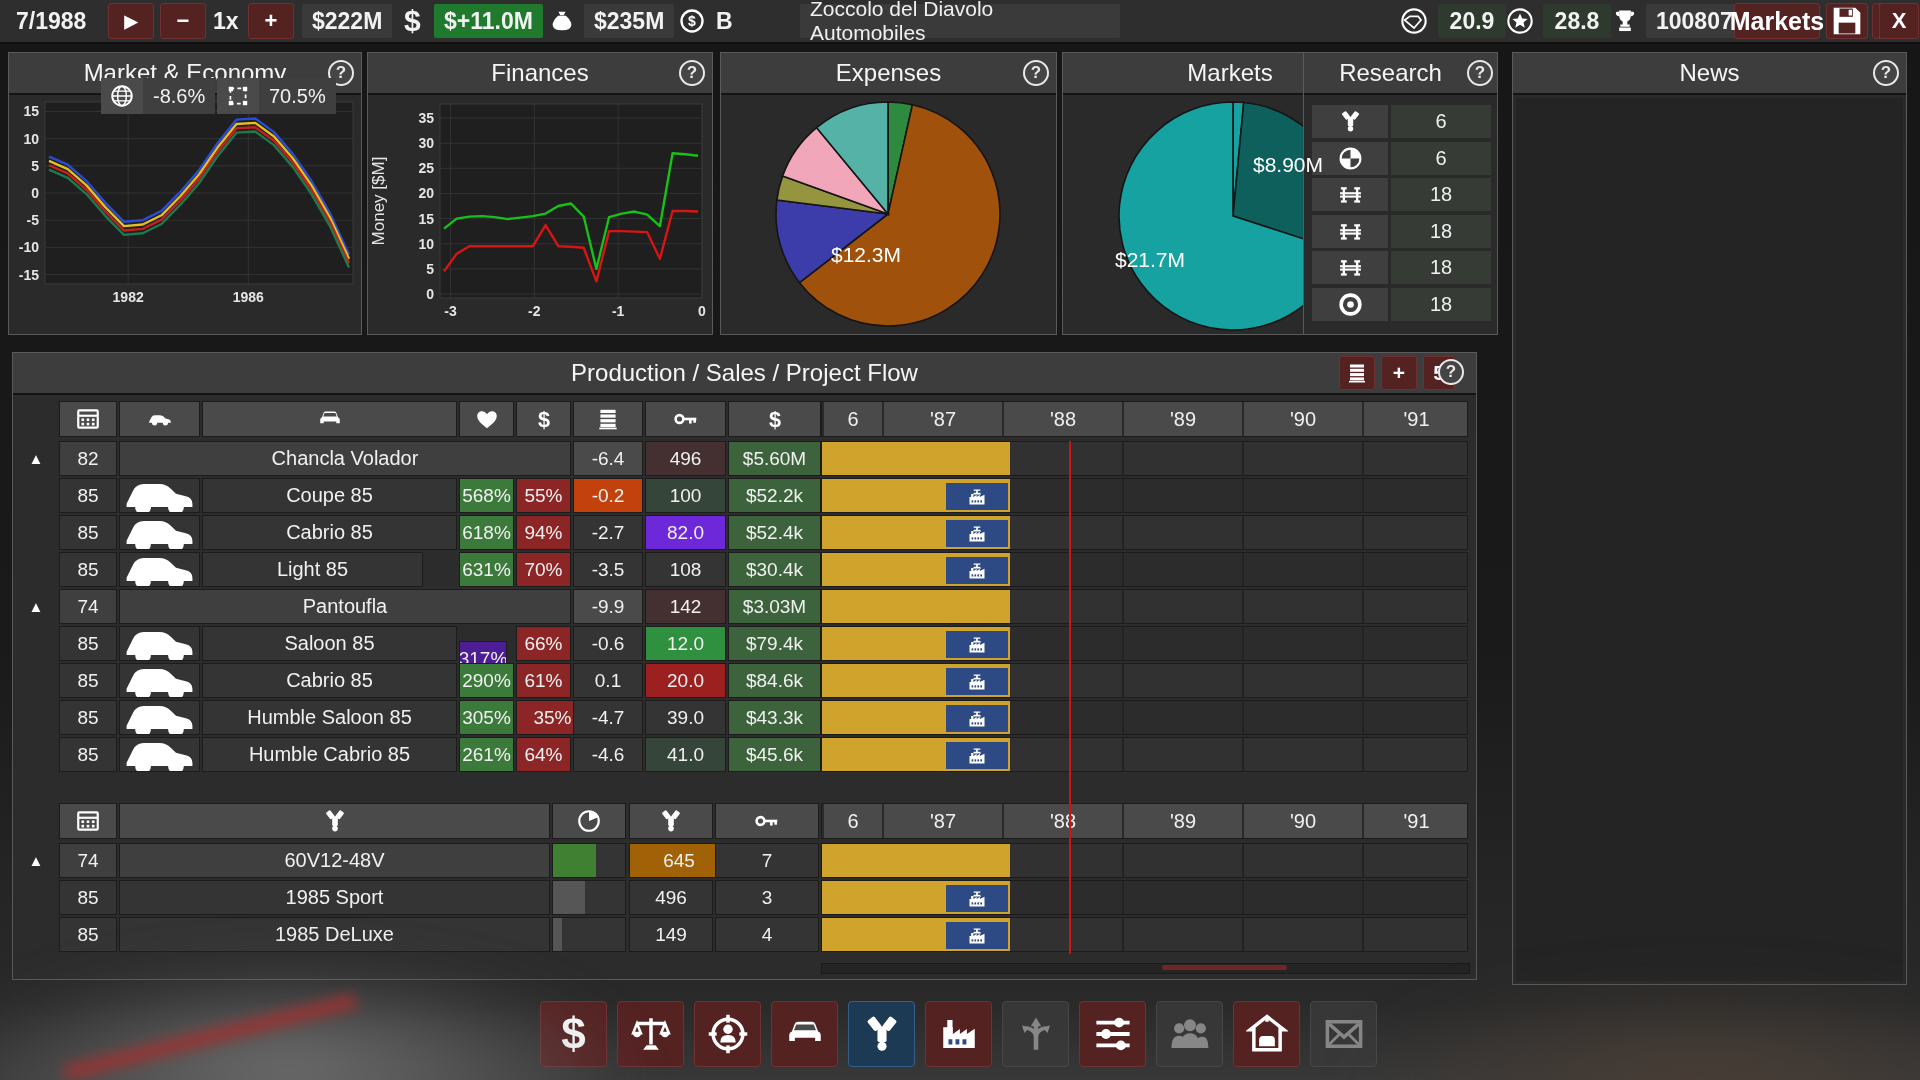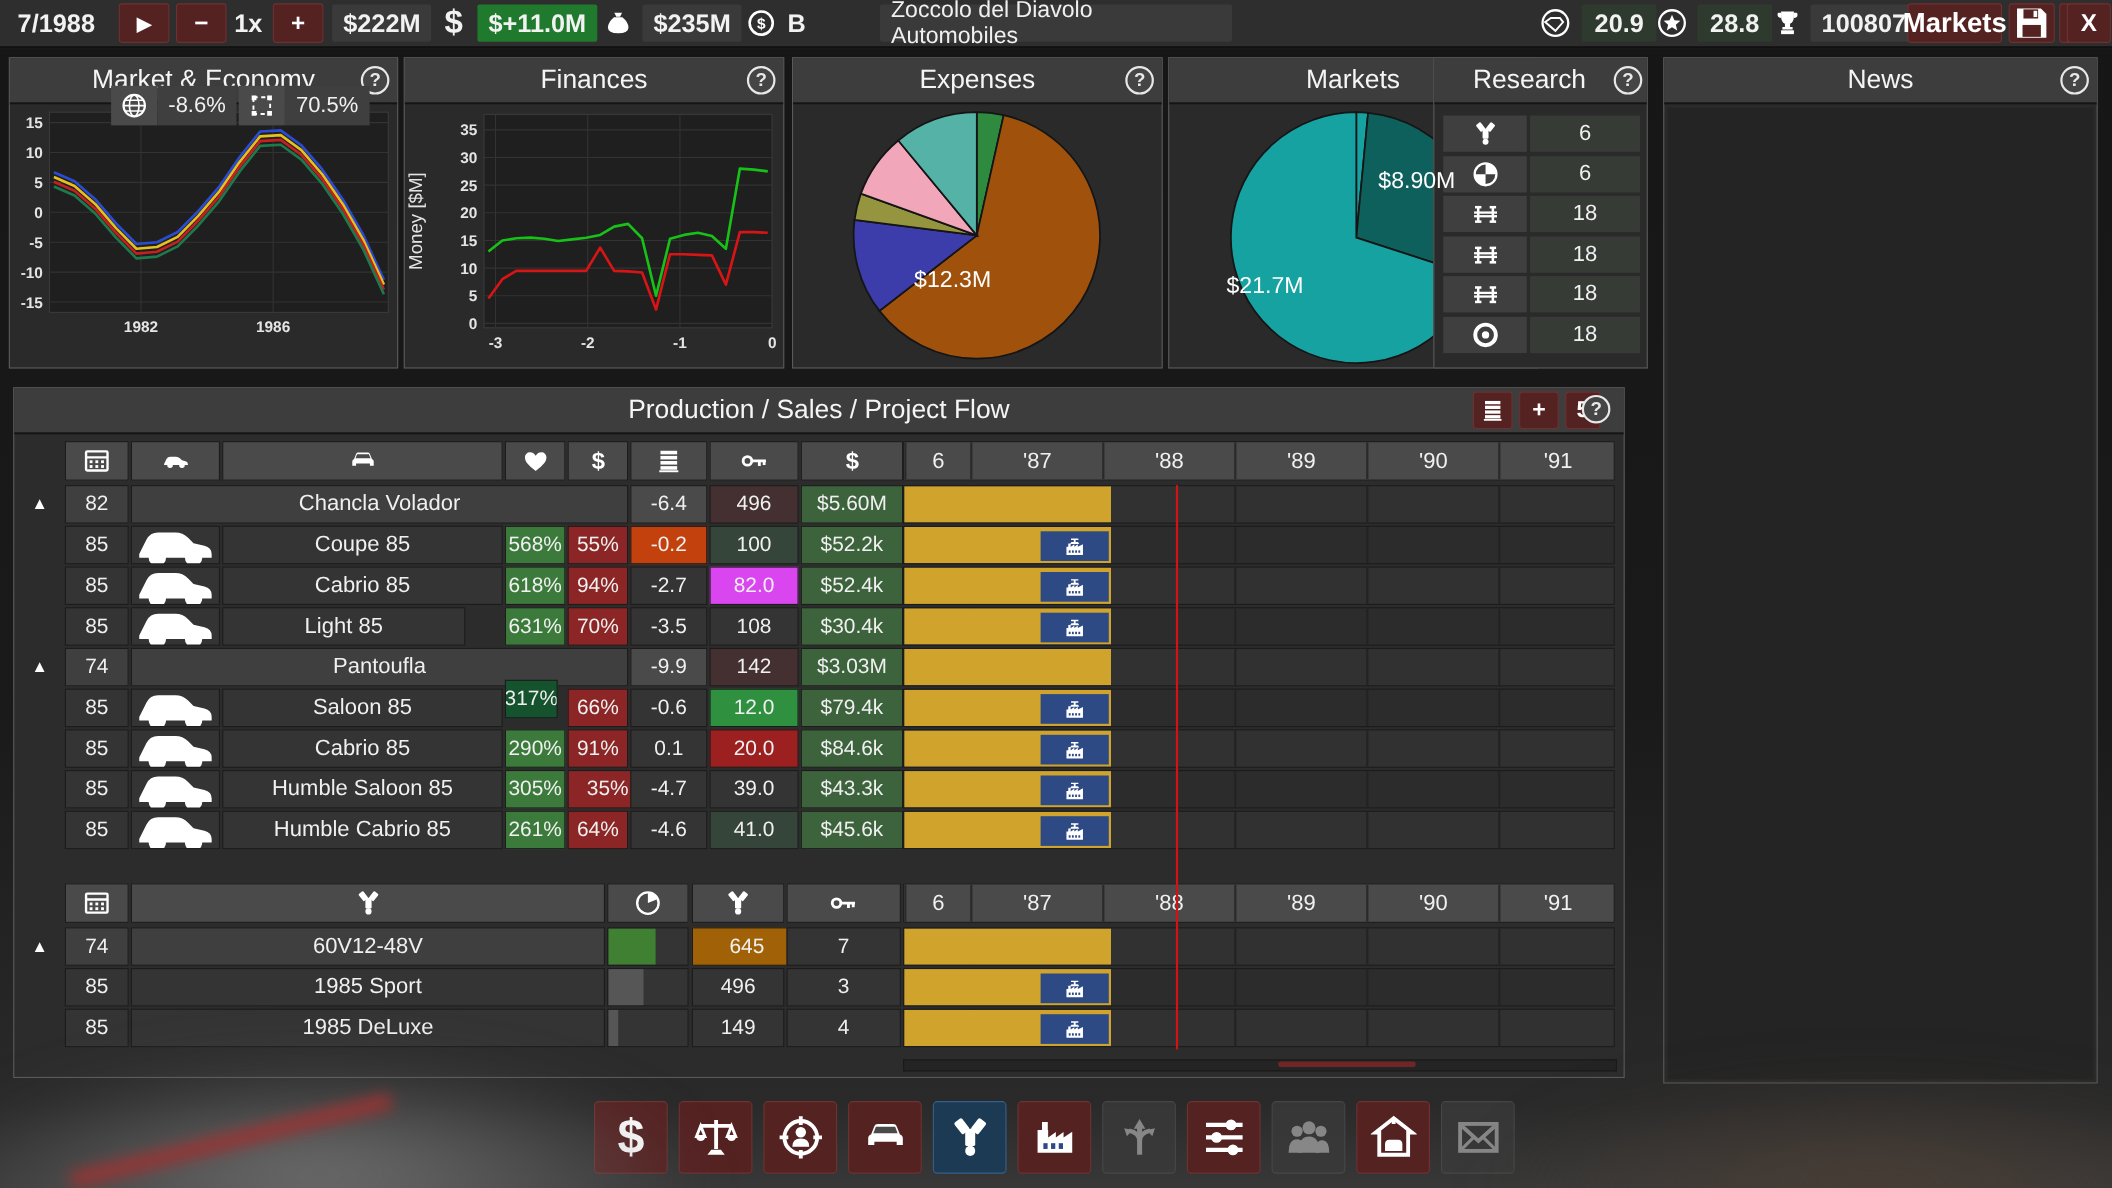--- a/index.html
+++ b/index.html
@@ -526,21 +526,21 @@
           <svg viewBox="0 0 24 24">
             <path d="M2 14.5 4 10.5Q5 8.5 7.2 8.5L12 8.5Q14 8.5 15.5 10L17 11.5 20 12.2Q22 12.7 22 14.5L22 15.5 2 15.5Z"></path>
             <circle cx="7" cy="15.5" r="2.4"></circle>
             <circle cx="17" cy="15.5" r="2.4"></circle>
           </svg>
         </div>
         <div class="pcell" style="left:189px;width:255px;top:162px;background:#343434;font-size:20px">Cabrio 85</div>
         <div class="pcell" style="left:446px;width:55px;top:162px;background:#3c7a3c">618%</div>
         <div class="pcell" style="left:503px;width:55px;top:162px;background:#8c2626">94%</div>
         <div class="pcell" style="left:560px;width:70px;top:162px;background:#343434">-2.7</div>
-        <div class="pcell" style="left:632px;width:81px;top:162px;background:#d946ef">82.0</div>
+        <div class="pcell" style="left:632px;width:81px;top:162px;background:#6d28d9">82.0</div>
         <div class="pcell" style="left:715px;width:93px;top:162px;background:#3c633c">$52.4k</div>
         <div class="gantt" style="top:162px;background:#313131">
           <div class="gline" style="left:60px"></div>
           <div class="gline" style="left:180px"></div>
           <div class="gline" style="left:300px"></div>
           <div class="gline" style="left:420px"></div>
           <div class="gline" style="left:540px"></div>
           <div class="gbar" style="width:187.63px"></div>
           <div class="gfac" style="left:123.63px">
             <svg viewBox="0 0 24 24">
@@ -601,21 +601,21 @@
         </div>
         <div class="pcell" style="left:46px;width:58px;top:273px;background:#343434">85</div>
         <div class="pcell" style="left:106px;width:81px;top:273px">
           <svg viewBox="0 0 24 24">
             <path d="M2 14.5 4 10.5Q5 8.5 7.2 8.5L12 8.5Q14 8.5 15.5 10L17 11.5 20 12.2Q22 12.7 22 14.5L22 15.5 2 15.5Z"></path>
             <circle cx="7" cy="15.5" r="2.4"></circle>
             <circle cx="17" cy="15.5" r="2.4"></circle>
           </svg>
         </div>
         <div class="pcell" style="left:189px;width:255px;top:273px;background:#343434;font-size:20px">Saloon 85</div>
-        <div class="pcell" style="left:446px;width:48px;top:265px;background:#14532d">317%</div>
+        <div class="pcell" style="left:446px;width:48px;top:288px;background:#4c1d95">317%</div>
         <div class="pcell" style="left:503px;width:55px;top:273px;background:#8c2626">66%</div>
         <div class="pcell" style="left:560px;width:70px;top:273px;background:#343434">-0.6</div>
         <div class="pcell" style="left:632px;width:81px;top:273px;background:#2f9140">12.0</div>
         <div class="pcell" style="left:715px;width:93px;top:273px;background:#3c633c">$79.4k</div>
         <div class="gantt" style="top:273px;background:#2c2c2c">
           <div class="gline" style="left:60px"></div>
           <div class="gline" style="left:180px"></div>
           <div class="gline" style="left:300px"></div>
           <div class="gline" style="left:420px"></div>
           <div class="gline" style="left:540px"></div>
@@ -634,21 +634,21 @@
         <div class="pcell" style="left:46px;width:58px;top:310px;background:#343434">85</div>
         <div class="pcell" style="left:106px;width:81px;top:310px">
           <svg viewBox="0 0 24 24">
             <path d="M2 14.5 4 10.5Q5 8.5 7.2 8.5L12 8.5Q14 8.5 15.5 10L17 11.5 20 12.2Q22 12.7 22 14.5L22 15.5 2 15.5Z"></path>
             <circle cx="7" cy="15.5" r="2.4"></circle>
             <circle cx="17" cy="15.5" r="2.4"></circle>
           </svg>
         </div>
         <div class="pcell" style="left:189px;width:255px;top:310px;background:#343434;font-size:20px">Cabrio 85</div>
         <div class="pcell" style="left:446px;width:55px;top:310px;background:#3c7a3c">290%</div>
-        <div class="pcell" style="left:503px;width:55px;top:310px;background:#8c2626">91%</div>
+        <div class="pcell" style="left:503px;width:55px;top:310px;background:#8c2626">61%</div>
         <div class="pcell" style="left:560px;width:70px;top:310px;background:#343434">0.1</div>
         <div class="pcell" style="left:632px;width:81px;top:310px;background:#9c2020">20.0</div>
         <div class="pcell" style="left:715px;width:93px;top:310px;background:#3c633c">$84.6k</div>
         <div class="gantt" style="top:310px;background:#313131">
           <div class="gline" style="left:60px"></div>
           <div class="gline" style="left:180px"></div>
           <div class="gline" style="left:300px"></div>
           <div class="gline" style="left:420px"></div>
           <div class="gline" style="left:540px"></div>
           <div class="gbar" style="width:187.63px"></div>

